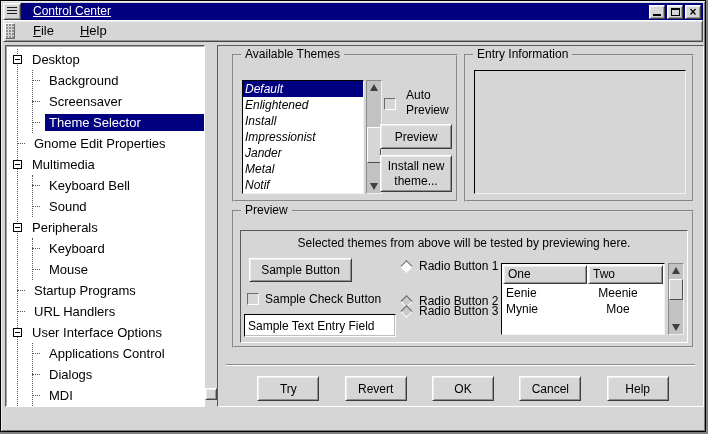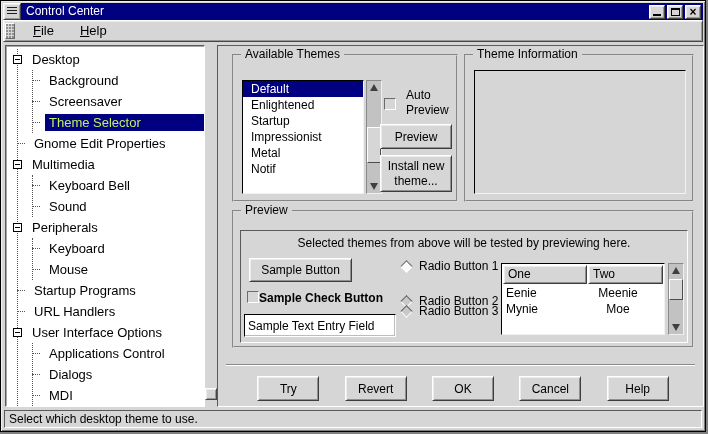--- a/index.html
+++ b/index.html
@@ -9,21 +9,21 @@
     overflow:hidden;font-size:12px;color:#000;}
   .raised{background:var(--window-bg,#d6d6d6);border:1px solid;border-color:#ffffff #474747 #474747 #ffffff;
     box-shadow:inset 1px 1px 0 #ebebeb,inset -1px -1px 0 #979797;}
   .sunken1{border:1px solid;border-color:#5a5a5a #ffffff #ffffff #5a5a5a;}
   .sunkenb{border:1px solid;border-color:#000 #f2f2f2 #f2f2f2 #000;}
   
   .titlebar{position:absolute;left:2px;top:2px;right:2px;height:17px;display:flex;}
   .sysicon{width:18px;height:17px;flex:none;display:flex;align-items:center;justify-content:center;}
   .sysicon .lines{width:10px;height:9px;background:repeating-linear-gradient(to bottom,#1d1d1d 0 1px,transparent 1px 3px);}
   .tb-main{flex:1;display:flex;background:var(--titlebar,#000080);color:#fff;align-items:center;min-width:0;}
-  .tb-title{padding-left:5px;line-height:17px;white-space:nowrap;}
+  .tb-title{padding-left:12px;line-height:17px;white-space:nowrap;text-decoration:underline;}
   .tb-btns{display:flex;align-items:center;gap:2px;padding:0 2px;background:var(--titlebar,#000080);}
   .tbtn{width:16px;height:14px;position:relative;}
   .g-min{position:absolute;left:3px;bottom:2px;width:8px;height:2px;background:#000;}
   .g-max{position:absolute;left:3px;top:2px;width:9px;height:8px;border:1px solid #000;border-top-width:2px;}
   .g-close{position:absolute;inset:0;text-align:center;line-height:12px;font-size:12px;font-weight:bold;}
   .g-close::before{content:"×";}
   
   .menubar{position:absolute;left:2px;top:19px;right:2px;height:22px;display:flex;align-items:stretch;font-size:13px;}
   .mhandle{width:10px;margin:2px 1px;border:1px solid;border-color:#fff #6a6a6a #6a6a6a #fff;
     background-color:#d6d6d6;background-image:radial-gradient(circle at 1px 1px,#8f8f8f 28%,transparent 32%);background-size:3px 3px;}
@@ -33,33 +33,33 @@
   .treepanel{position:absolute;left:4px;top:44px;width:200px;height:362px;background:var(--content-bg,#ffffff);
     overflow:hidden;font-size:13px;box-shadow:inset 1px 1px 0 #a8a8a8;}
   .tree{padding-top:3px;}
   .tgroup{margin-left:11px;border-left:1px dotted #555;}
   .tchildren{margin-left:14px;border-left:1px dotted #555;}
   .trow{display:flex;align-items:center;height:21px;white-space:nowrap;}
   .expander{width:9px;height:9px;flex:none;border:1px solid #000;background:#fff;position:relative;margin-left:-5px;margin-right:6px;}
   .expander::after{content:"";position:absolute;left:1px;right:1px;top:3px;height:1px;background:#000;}
   .dash{width:8px;flex:none;border-top:1px dotted #555;margin-left:-1px;margin-right:5px;}
   .tlabel{padding:1px 4px;}
-  .trow.selected .tlabel{background:var(--selection,#000080);color:#bef264;flex:1;}
+  .trow.selected .tlabel{background:var(--selection,#000080);color:#ffffff;flex:1;}
   
   .paned-handle{position:absolute;left:204px;top:387px;width:12px;height:12px;}
   
   .rightpanel{position:absolute;left:216px;top:44px;width:487px;height:362px;background:var(--window-bg,#d6d6d6);}
   .frame{position:absolute;border:2px groove #dadada;}
   .legend{position:absolute;top:-9px;left:7px;background:var(--window-bg,#d6d6d6);padding:0 4px;line-height:15px;}
   #frame-themes{left:14px;top:8px;width:226px;height:148px;}
   #frame-info{left:246px;top:8px;width:230px;height:148px;}
   #frame-preview{left:14px;top:164px;width:462px;height:138px;}
   
   .themelist{position:absolute;left:8px;top:24px;width:122px;height:114px;background:#fff;overflow:hidden;}
-  .theme-item{height:16px;line-height:16px;padding-left:8px;}
+  .theme-item{height:16px;line-height:16px;padding-left:2px;font-style:italic;}
   .theme-item.selected{background:var(--selection,#000080);color:#fff;}
   
   .vscroll{position:absolute;display:flex;flex-direction:column;background:#c2c2c2;
     border:1px solid;border-color:#8a8a8a #f0f0f0 #f0f0f0 #8a8a8a;}
   #themes-scroll{left:132px;top:24px;width:16px;height:114px;}
   #table-scroll{left:427px;top:32px;width:16px;height:72px;}
   .sb-btn{height:13px;flex:none;display:flex;align-items:center;justify-content:center;}
   .arr{width:0;height:0;border-left:4px solid transparent;border-right:4px solid transparent;}
   .arr.up{border-bottom:7px solid #3f3f3f;}
   .arr.down{border-top:7px solid #3f3f3f;}
@@ -81,21 +81,21 @@
   #auto-cb{position:absolute;left:150px;top:42px;}
   #auto-label{position:absolute;left:172px;top:32px;width:56px;line-height:15px;}
   #btn-preview{position:absolute;left:146px;top:68px;width:72px;height:25px;}
   #btn-install{position:absolute;left:146px;top:99px;width:72px;height:37px;line-height:15px;padding:2px;}
   
   #info-box{position:absolute;left:8px;top:14px;width:212px;height:124px;}
   
   #preview-inner{position:absolute;left:6px;top:18px;width:448px;height:113px;}
   .caption{position:absolute;top:5px;left:0;right:0;text-align:center;}
   #sample-button{position:absolute;left:8px;top:27px;width:103px;height:24px;}
-  #sample-check{position:absolute;left:6px;top:60px;display:flex;align-items:flex-start;height:16px;font-weight:bold;}
+  #sample-check{position:absolute;left:6px;top:60px;display:flex;align-items:center;gap:6px;height:16px;}
   #sample-entry{position:absolute;left:3px;top:83px;width:152px;height:23px;background:#fff;
     border:1px solid;border-color:#000 #fff #fff #000;box-shadow:inset -1px -1px 0 #bdbdbd;
     font:12px "Liberation Sans",sans-serif;padding:0 3px;color:#000;}
   .radio-row{position:absolute;left:158px;display:flex;align-items:center;gap:5px;height:16px;}
   #radio-0{top:27px;} #radio-1{top:62px;} #radio-2{top:72px;}
   
   #sample-table{position:absolute;left:260px;top:32px;width:164px;height:72px;background:#fff;overflow:hidden;}
   .thead{display:flex;height:21px;gap:1px;padding:1px;}
   .th{line-height:17px;padding-left:4px;justify-content:flex-start;}
   .th1{width:84px;flex:none;} .th2{flex:1;}
@@ -225,22 +225,23 @@
 
   <div class="paned-handle raised"></div>
 
   <div class="rightpanel sunken1">
 
     <div class="frame" id="frame-themes">
       <span class="legend">Available Themes</span>
       <div class="themelist sunkenb">
         <div class="theme-item selected">Default</div>
         <div class="theme-item">Enlightened</div>
-        <div class="theme-item">Startup</div>
+        <div class="theme-item">Install</div>
         <div class="theme-item">Impressionist</div>
+        <div class="theme-item">Jander</div>
         <div class="theme-item">Metal</div>
         <div class="theme-item">Notif</div>
       </div>
       <div class="vscroll" id="themes-scroll">
         <div class="sb-btn">
             <span class="arr up"></span>
           </div>
         <div class="sb-track">
           <div class="sb-thumb" id="themes-thumb"></div>
         </div>
@@ -248,21 +249,21 @@
             <span class="arr down"></span>
           </div>
       </div>
       <div class="cb" id="auto-cb"></div>
       <div id="auto-label">Auto Preview</div>
       <div class="gbtn" id="btn-preview">Preview</div>
       <div class="gbtn" id="btn-install">Install new theme...</div>
     </div>
 
     <div class="frame" id="frame-info">
-      <span class="legend">Theme Information</span>
+      <span class="legend">Entry Information</span>
       <div id="info-box" class="sunkenb"></div>
     </div>
 
     <div class="frame" id="frame-preview">
       <span class="legend">Preview</span>
       <div id="preview-inner" class="sunken1">
         <div class="caption">Selected themes from above will be tested by previewing here.</div>
         <div class="gbtn" id="sample-button">Sample Button</div>
         <div id="sample-check">
           <span class="cb"></span>
@@ -313,17 +314,14 @@
 
     <div id="actions">
       <div class="gbtn action">Try</div>
       <div class="gbtn action">Revert</div>
       <div class="gbtn action">OK</div>
       <div class="gbtn action">Cancel</div>
       <div class="gbtn action">Help</div>
     </div>
   </div>
 
-  <div class="statusbar sunken1">
-    <span>Select which desktop theme to use.</span>
-  </div>
 
 </div>
 
 </body></html>

